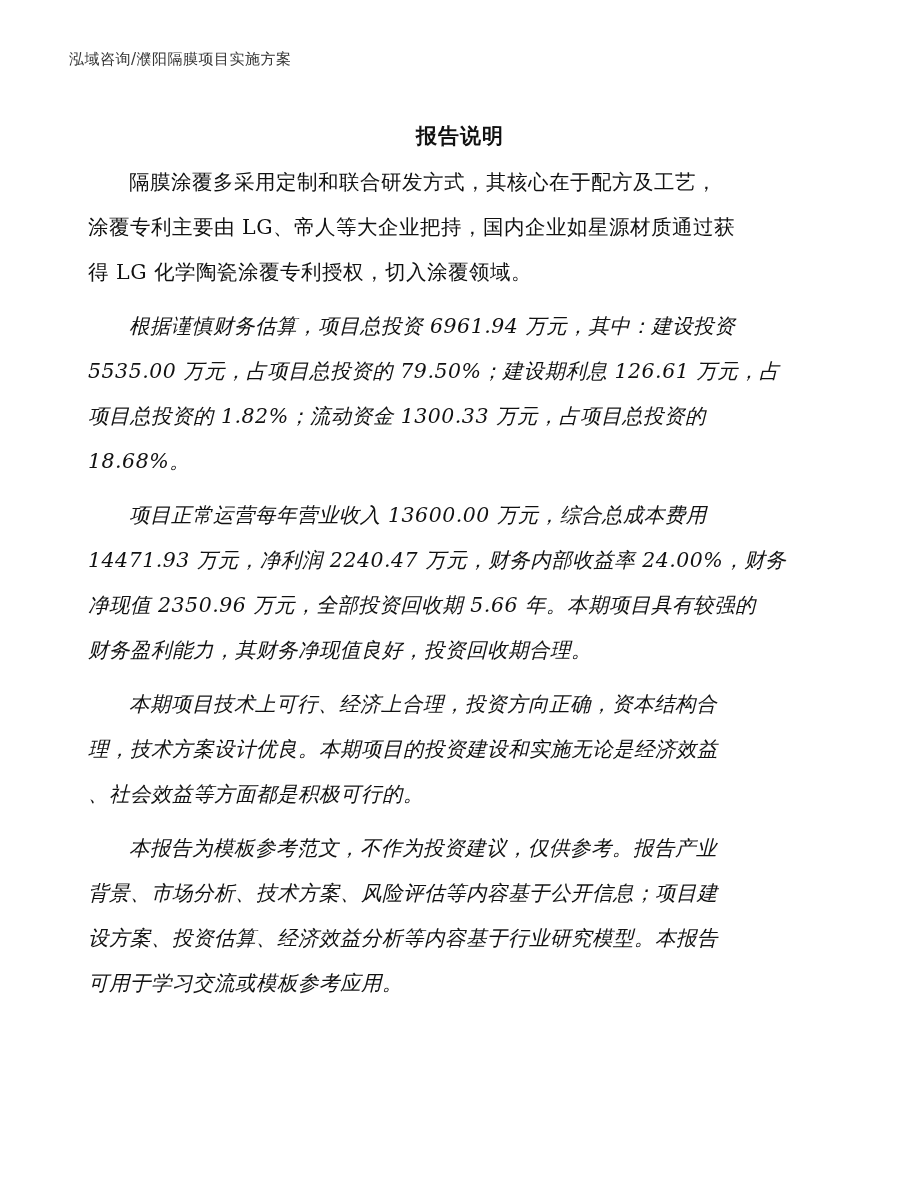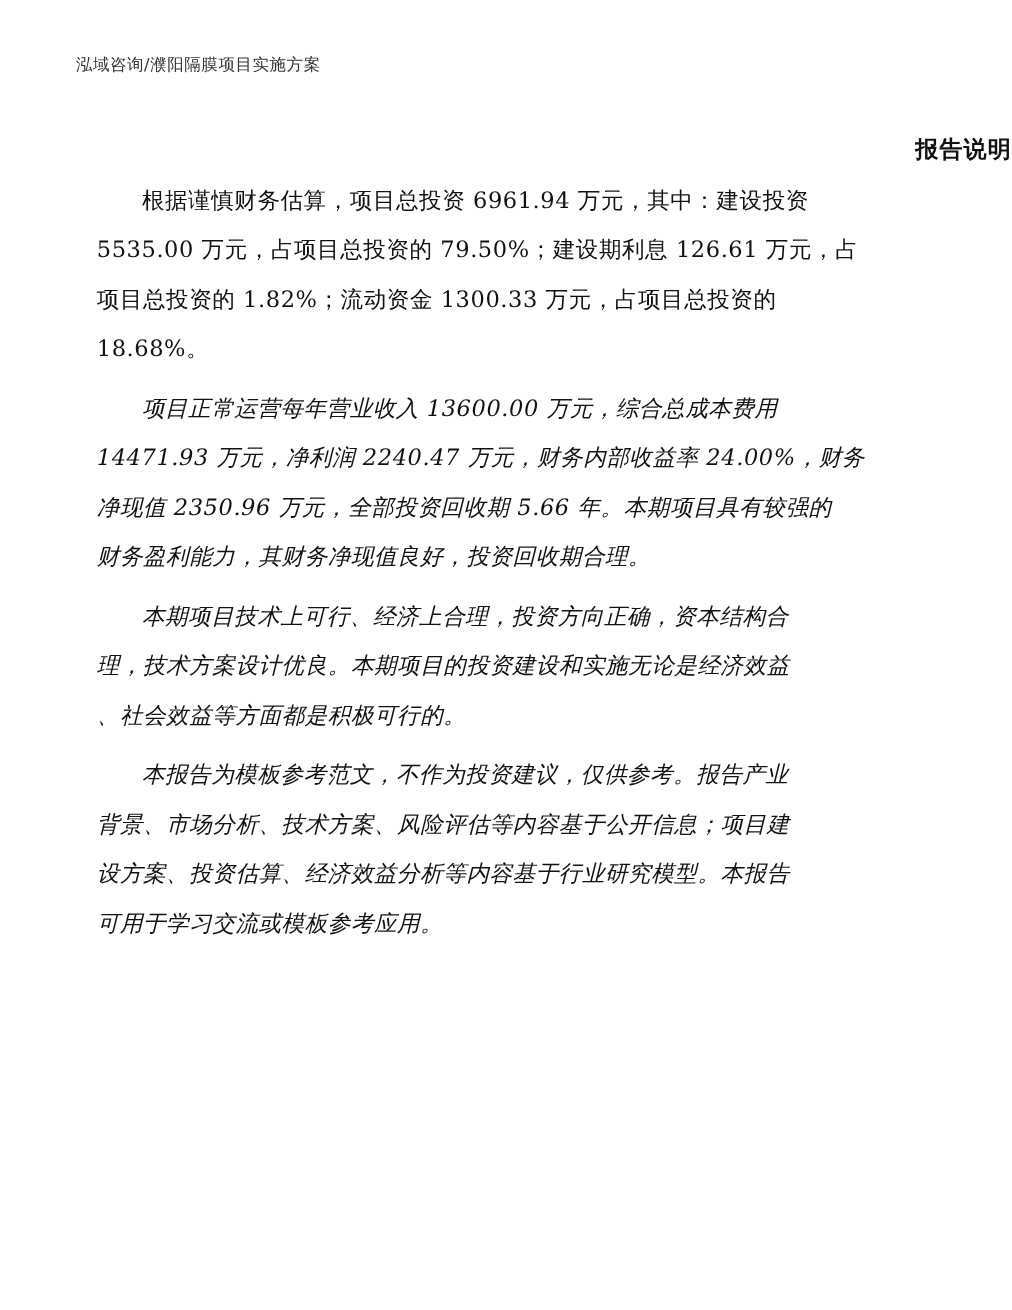--- a/index.html
+++ b/index.html
@@ -23,21 +23,21 @@
       letter-spacing: 0.5px;
       color: #333333;
       font-family: "DejaVu Sans", "Liberation Sans", sans-serif;
       text-align: right;
     }
     .doc-title {
       position: absolute;
       left: 0;
       width: 920px;
       top: 122px;
-      text-align: right;
+      text-align: center;
       font-size: 21px;
       font-weight: bold;
       letter-spacing: 1px;
       font-family: "DejaVu Sans", "Liberation Sans", sans-serif;
     }
     .doc-body {
       position: absolute;
       left: 88px;
       top: 160px;
       width: 740px;
@@ -65,20 +65,25 @@
   </style>
 </head>
 <body>
 
 <div class="running-header">泓域咨询/濮阳隔膜项目实施方案</div>
 
 <div class="doc-title">报告说明</div>
 
 <div class="doc-body">
   <p class="para">
+    <span class="line">隔膜涂覆多采用定制和联合研发方式，其核心在于配方及工艺，</span>
+    <span class="line cont">涂覆专利主要由 LG、帝人等大企业把持，国内企业如星源材质通过获</span>
+    <span class="line cont">得 LG 化学陶瓷涂覆专利授权，切入涂覆领域。</span>
+  </p>
+  <p class="para">
     <span class="line">根据谨慎财务估算，项目总投资 6961.94 万元，其中：建设投资</span>
     <span class="line cont">5535.00 万元，占项目总投资的 79.50%；建设期利息 126.61 万元，占</span>
     <span class="line cont">项目总投资的 1.82%；流动资金 1300.33 万元，占项目总投资的</span>
     <span class="line cont">18.68%。</span>
   </p>
   <p class="para">
     <span class="line">项目正常运营每年营业收入 13600.00 万元，综合总成本费用</span>
     <span class="line cont">14471.93 万元，净利润 2240.47 万元，财务内部收益率 24.00%，财务</span>
     <span class="line cont">净现值 2350.96 万元，全部投资回收期 5.66 年。本期项目具有较强的</span>
     <span class="line cont">财务盈利能力，其财务净现值良好，投资回收期合理。</span>

